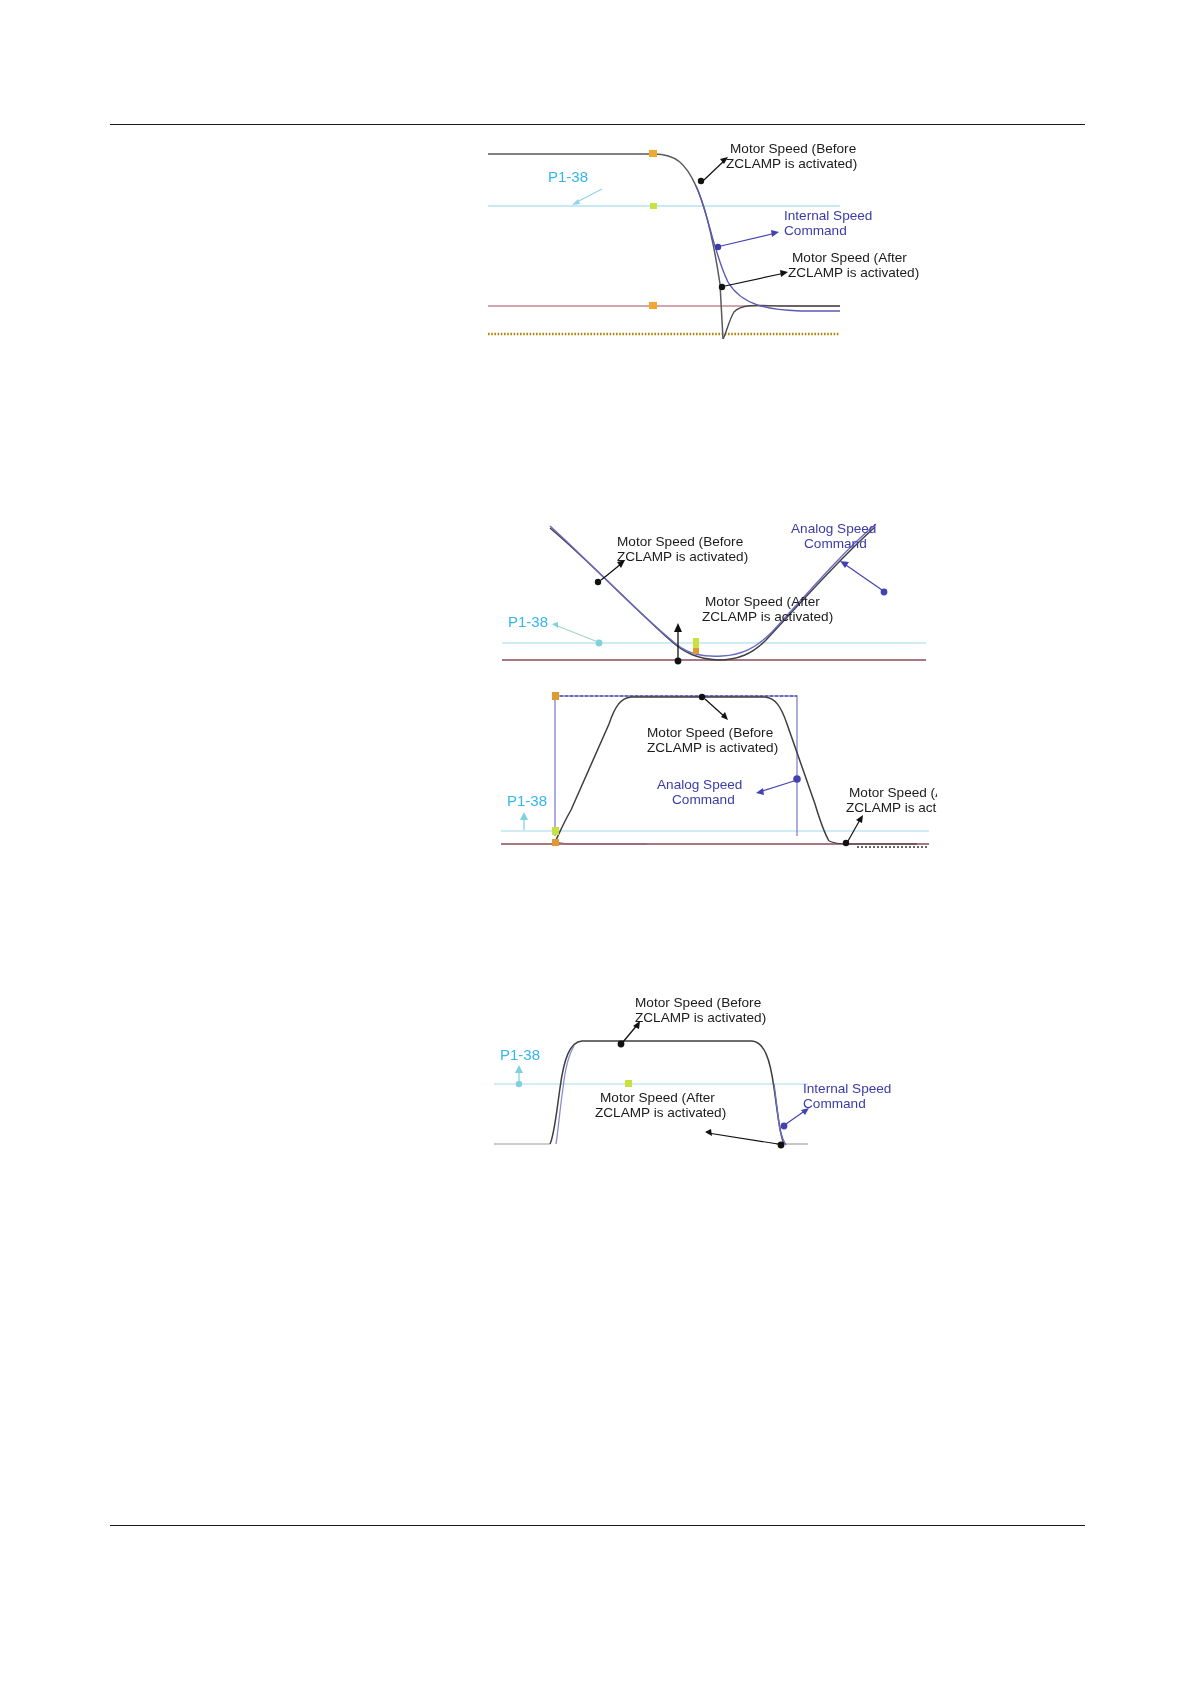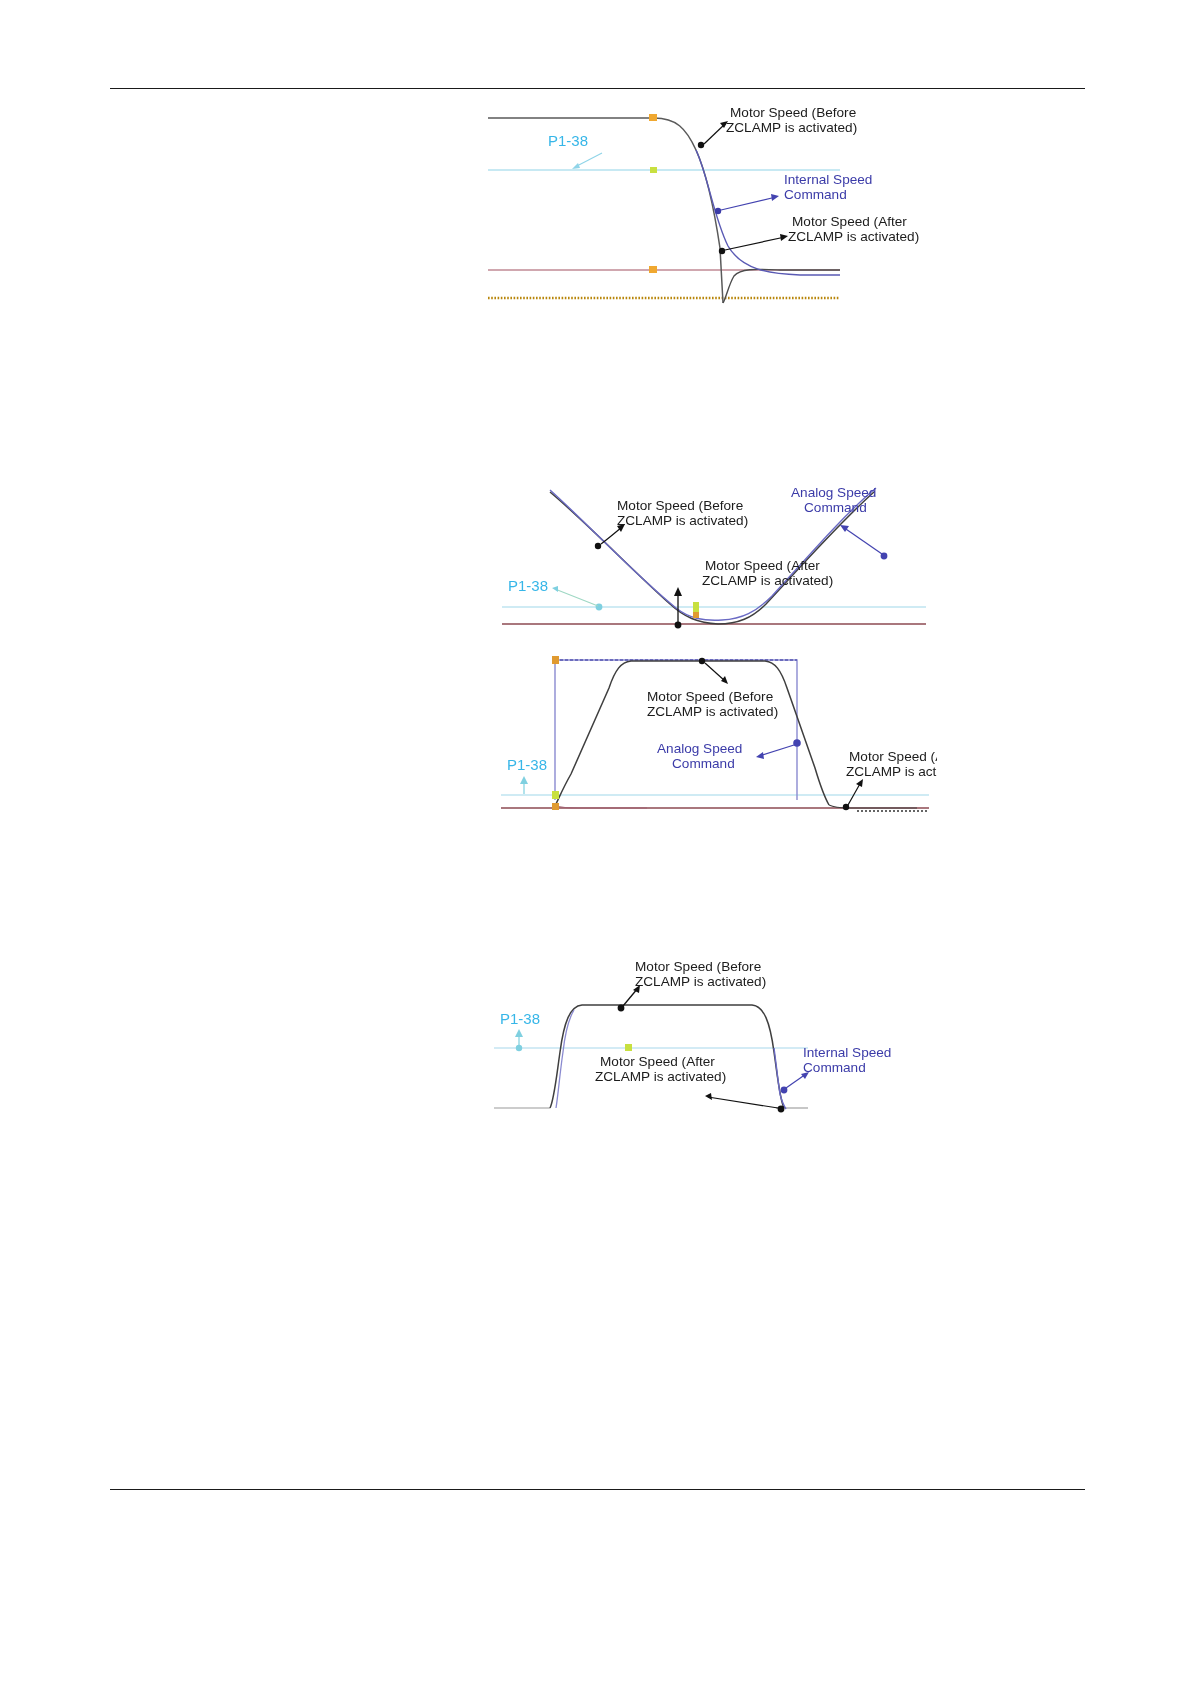--- a/index.html
+++ b/index.html
@@ -11,20 +11,21 @@
     width: 1190px;
     height: 1684px;
     position: relative;
     font-family: "Liberation Sans", sans-serif;
     overflow: hidden;
   }
   .page {
     position: absolute;
     inset: 0;
     background: #fff;
+    margin-top: 36px;
   }
   .rule {
     position: absolute;
     left: 110px;
     width: 975px;
     height: 0;
     border-top: 1.3px solid #1a1a1a;
   }
   .rule-top { top: 88px; }
   .rule-bottom { top: 1489px; }

